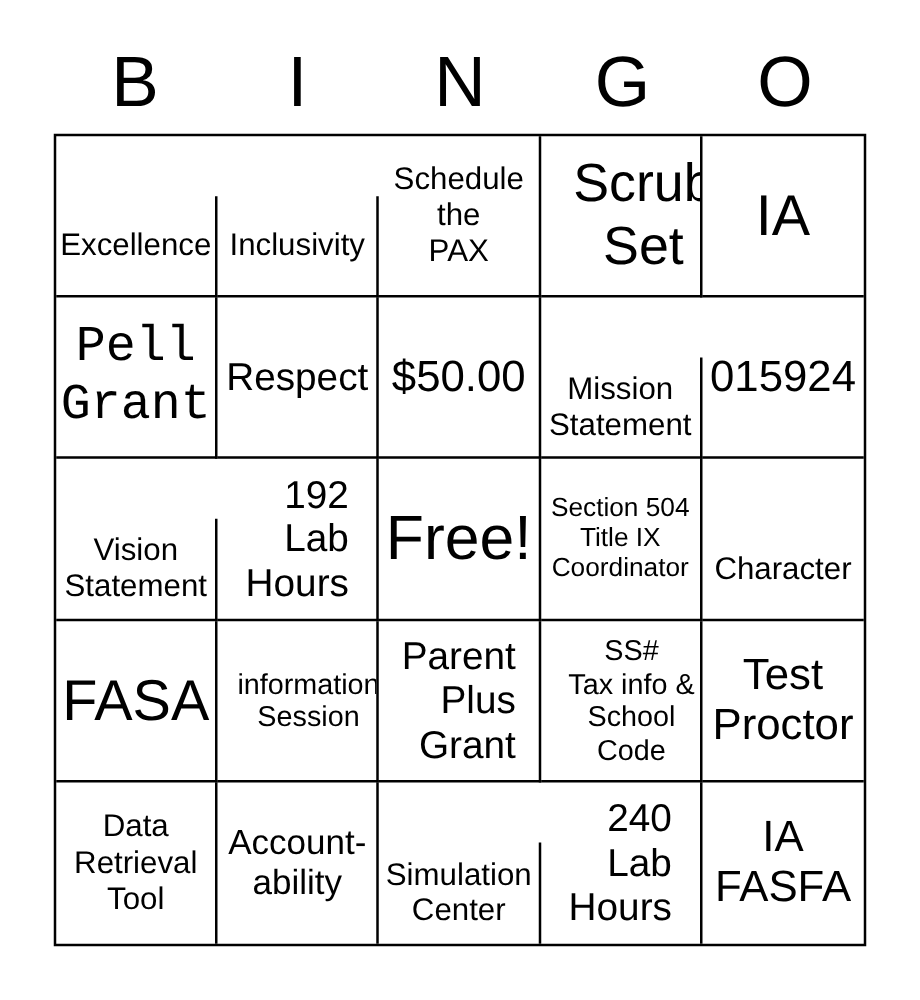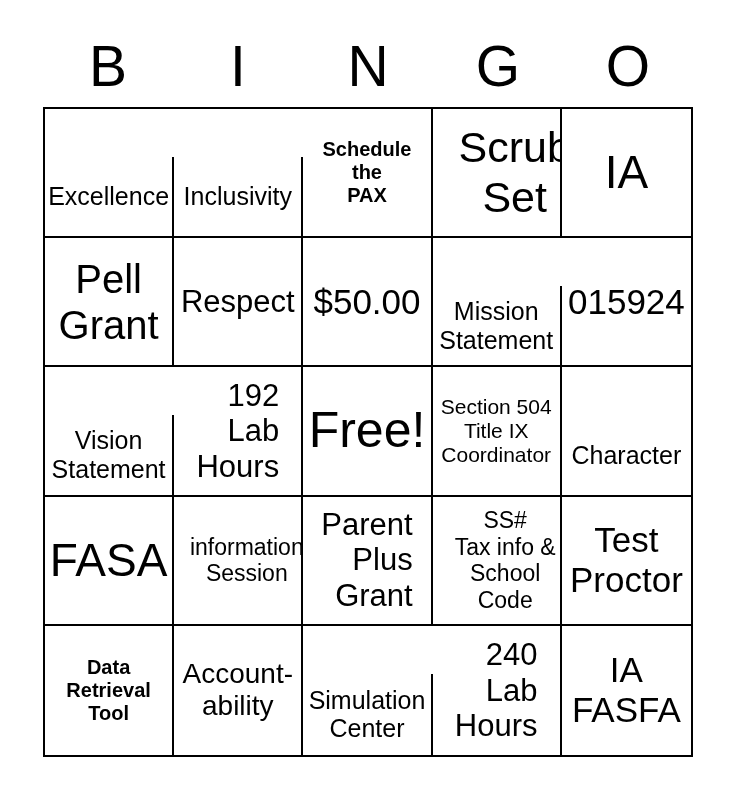--- a/index.html
+++ b/index.html
@@ -57,25 +57,25 @@
     color: #000000;
     padding: 1px;
     overflow: hidden;
   }
   .cell:nth-child(5n) { border-right: none; }
   .cell:nth-child(n+21) { border-bottom: none; }
 
   .cell[data-size="xs"]   { font-size: 21px; }
   .cell[data-size="sm"]   { font-size: 23px; padding-left: 19px; }
   .cell[data-size="md"]   { font-size: 25px; margin-top: 48px; }
-  .cell[data-size="md2"]  { font-size: 20px; font-weight: bold; }
+  .cell[data-size="md2"]  { font-size: 25px; }
   .cell[data-size="lg3"]  { font-size: 28px; }
   .cell[data-size="lg"]   { font-size: 31px; text-align: right; }
   .cell[data-size="lg2"]  { font-size: 35px; }
-  .cell[data-size="xl"]   { font-size: 40px; }
+  .cell[data-size="xl"]   { font-size: 40px; font-family: Liberation Mono, monospace; }
   .cell[data-size="xl2"]  { font-size: 43px; padding-left: 38px; }
   .cell[data-size="xxl"]  { font-size: 46px; }
   .cell[data-size="free"] { font-size: 50px; }
 </style>
 </head>
 <body>
 
 <div class="page">
 
   <div class="bingo-header">

